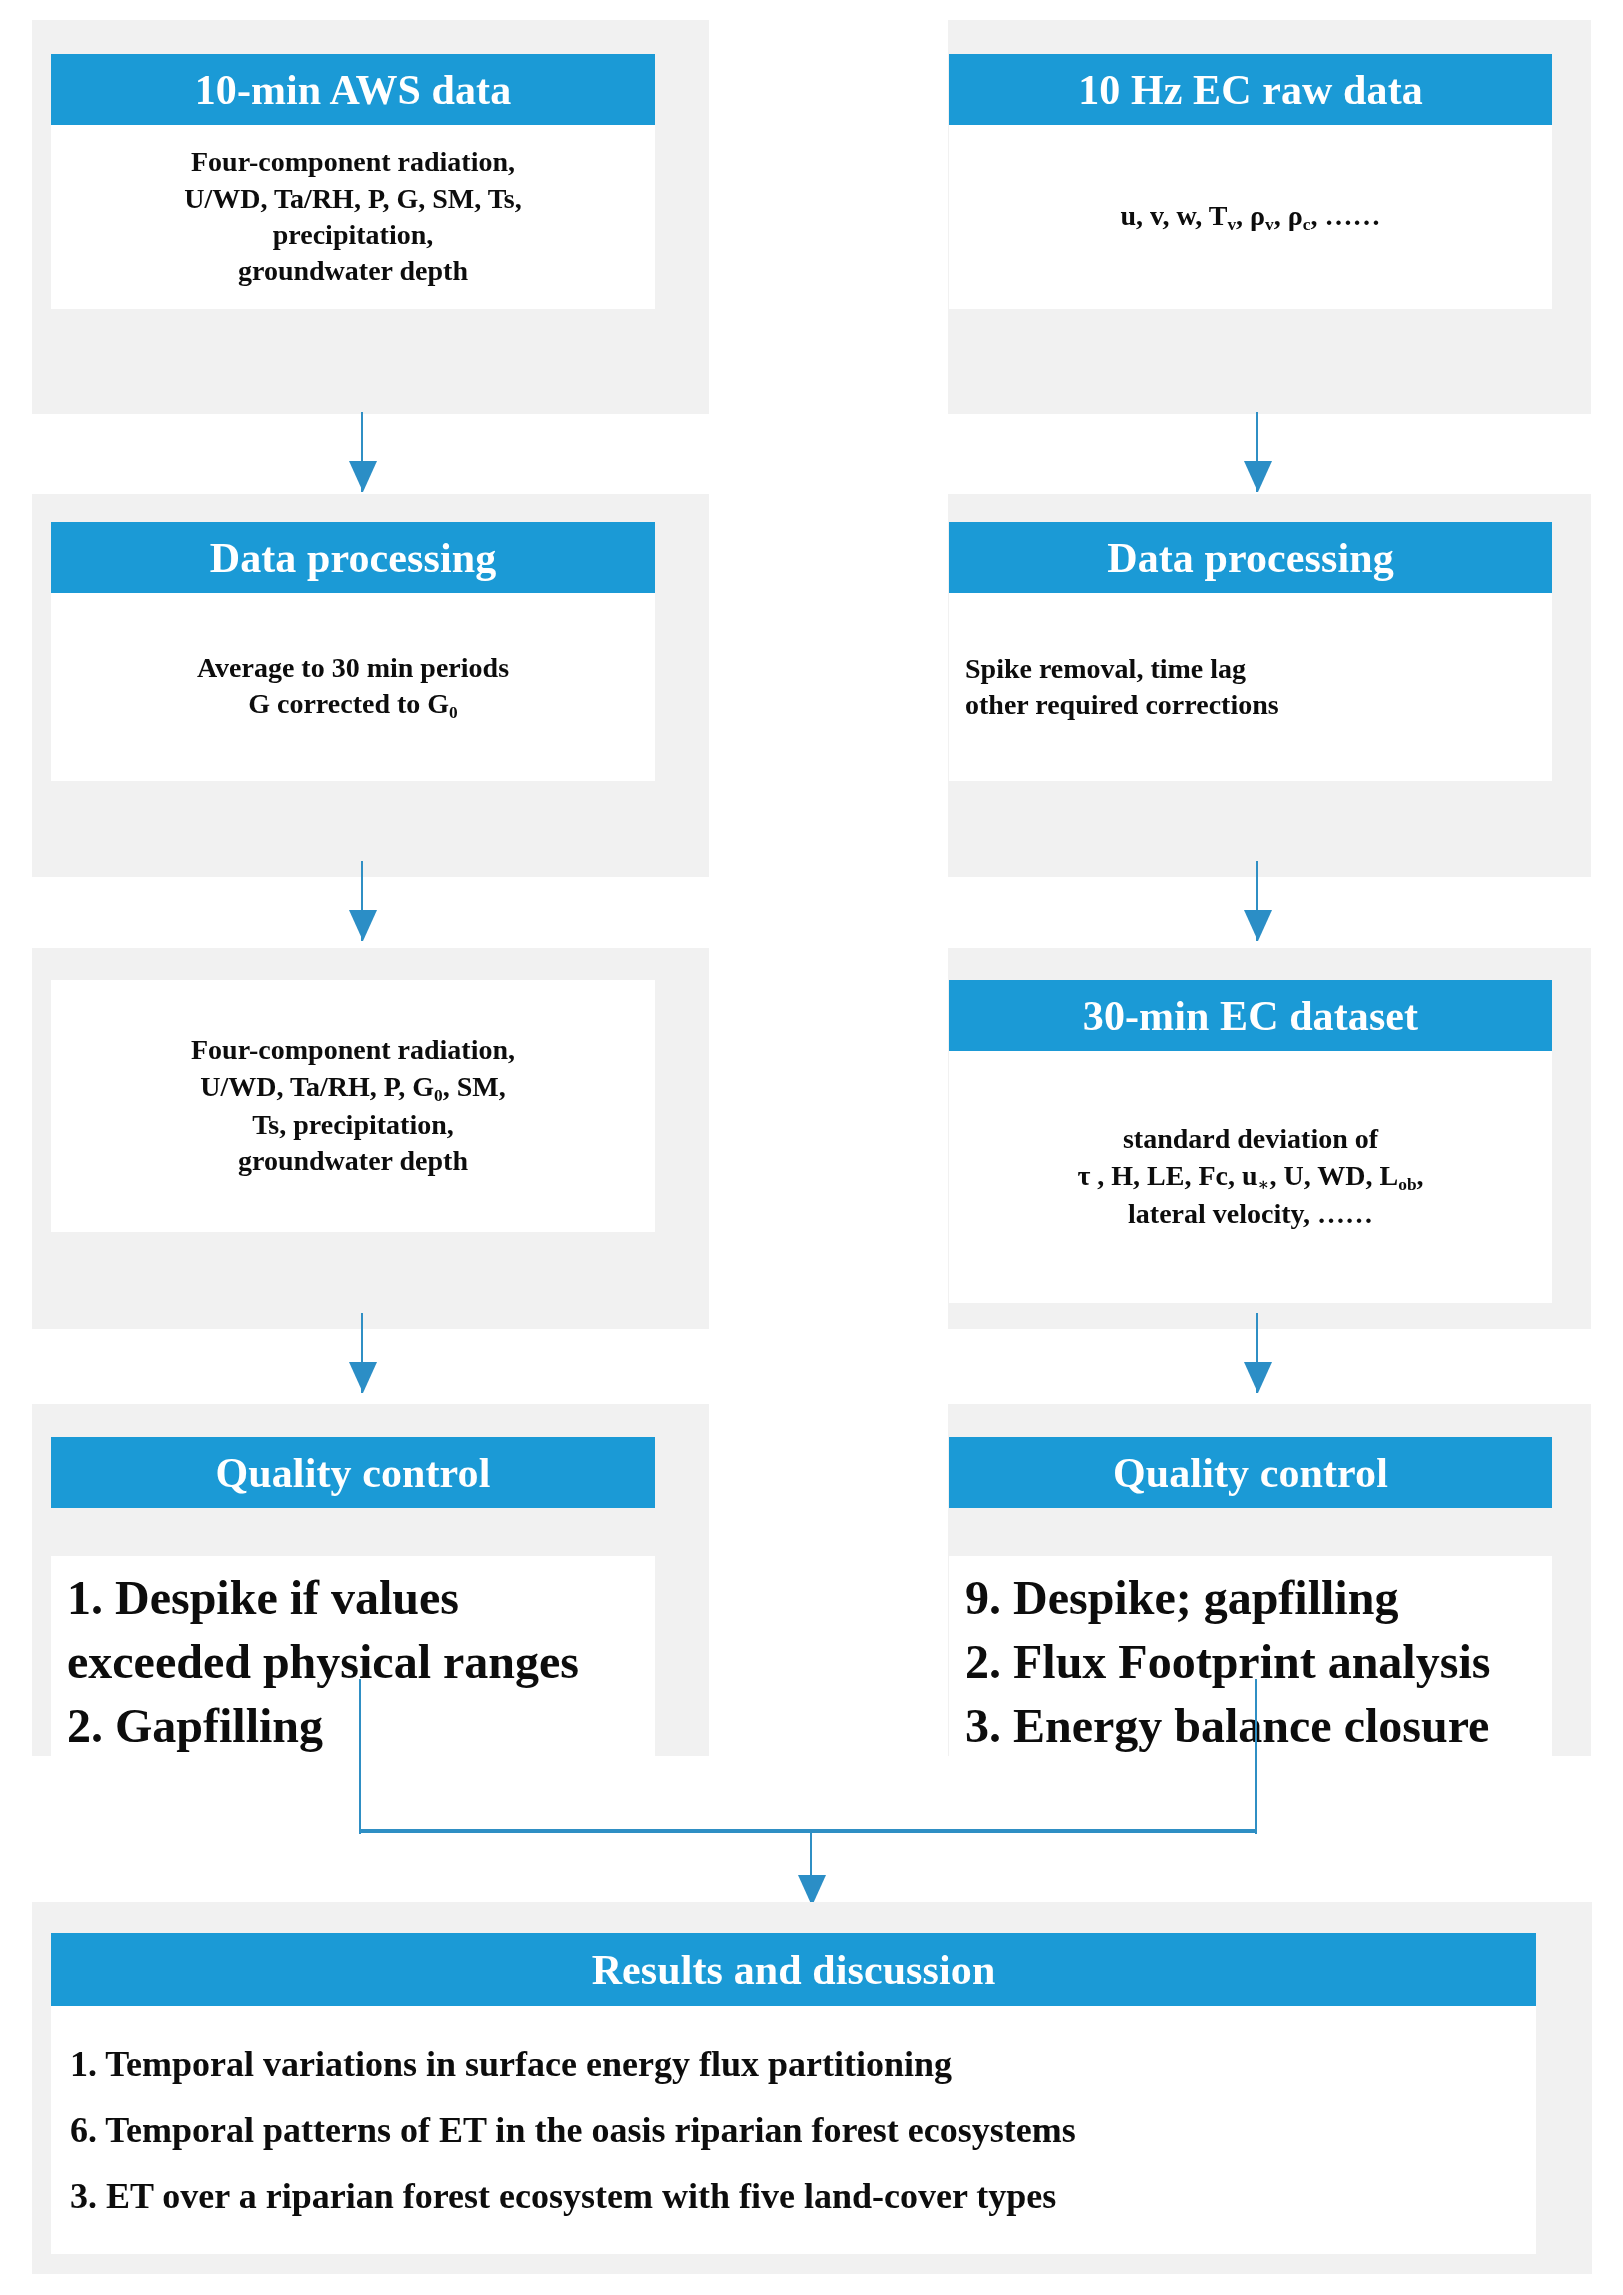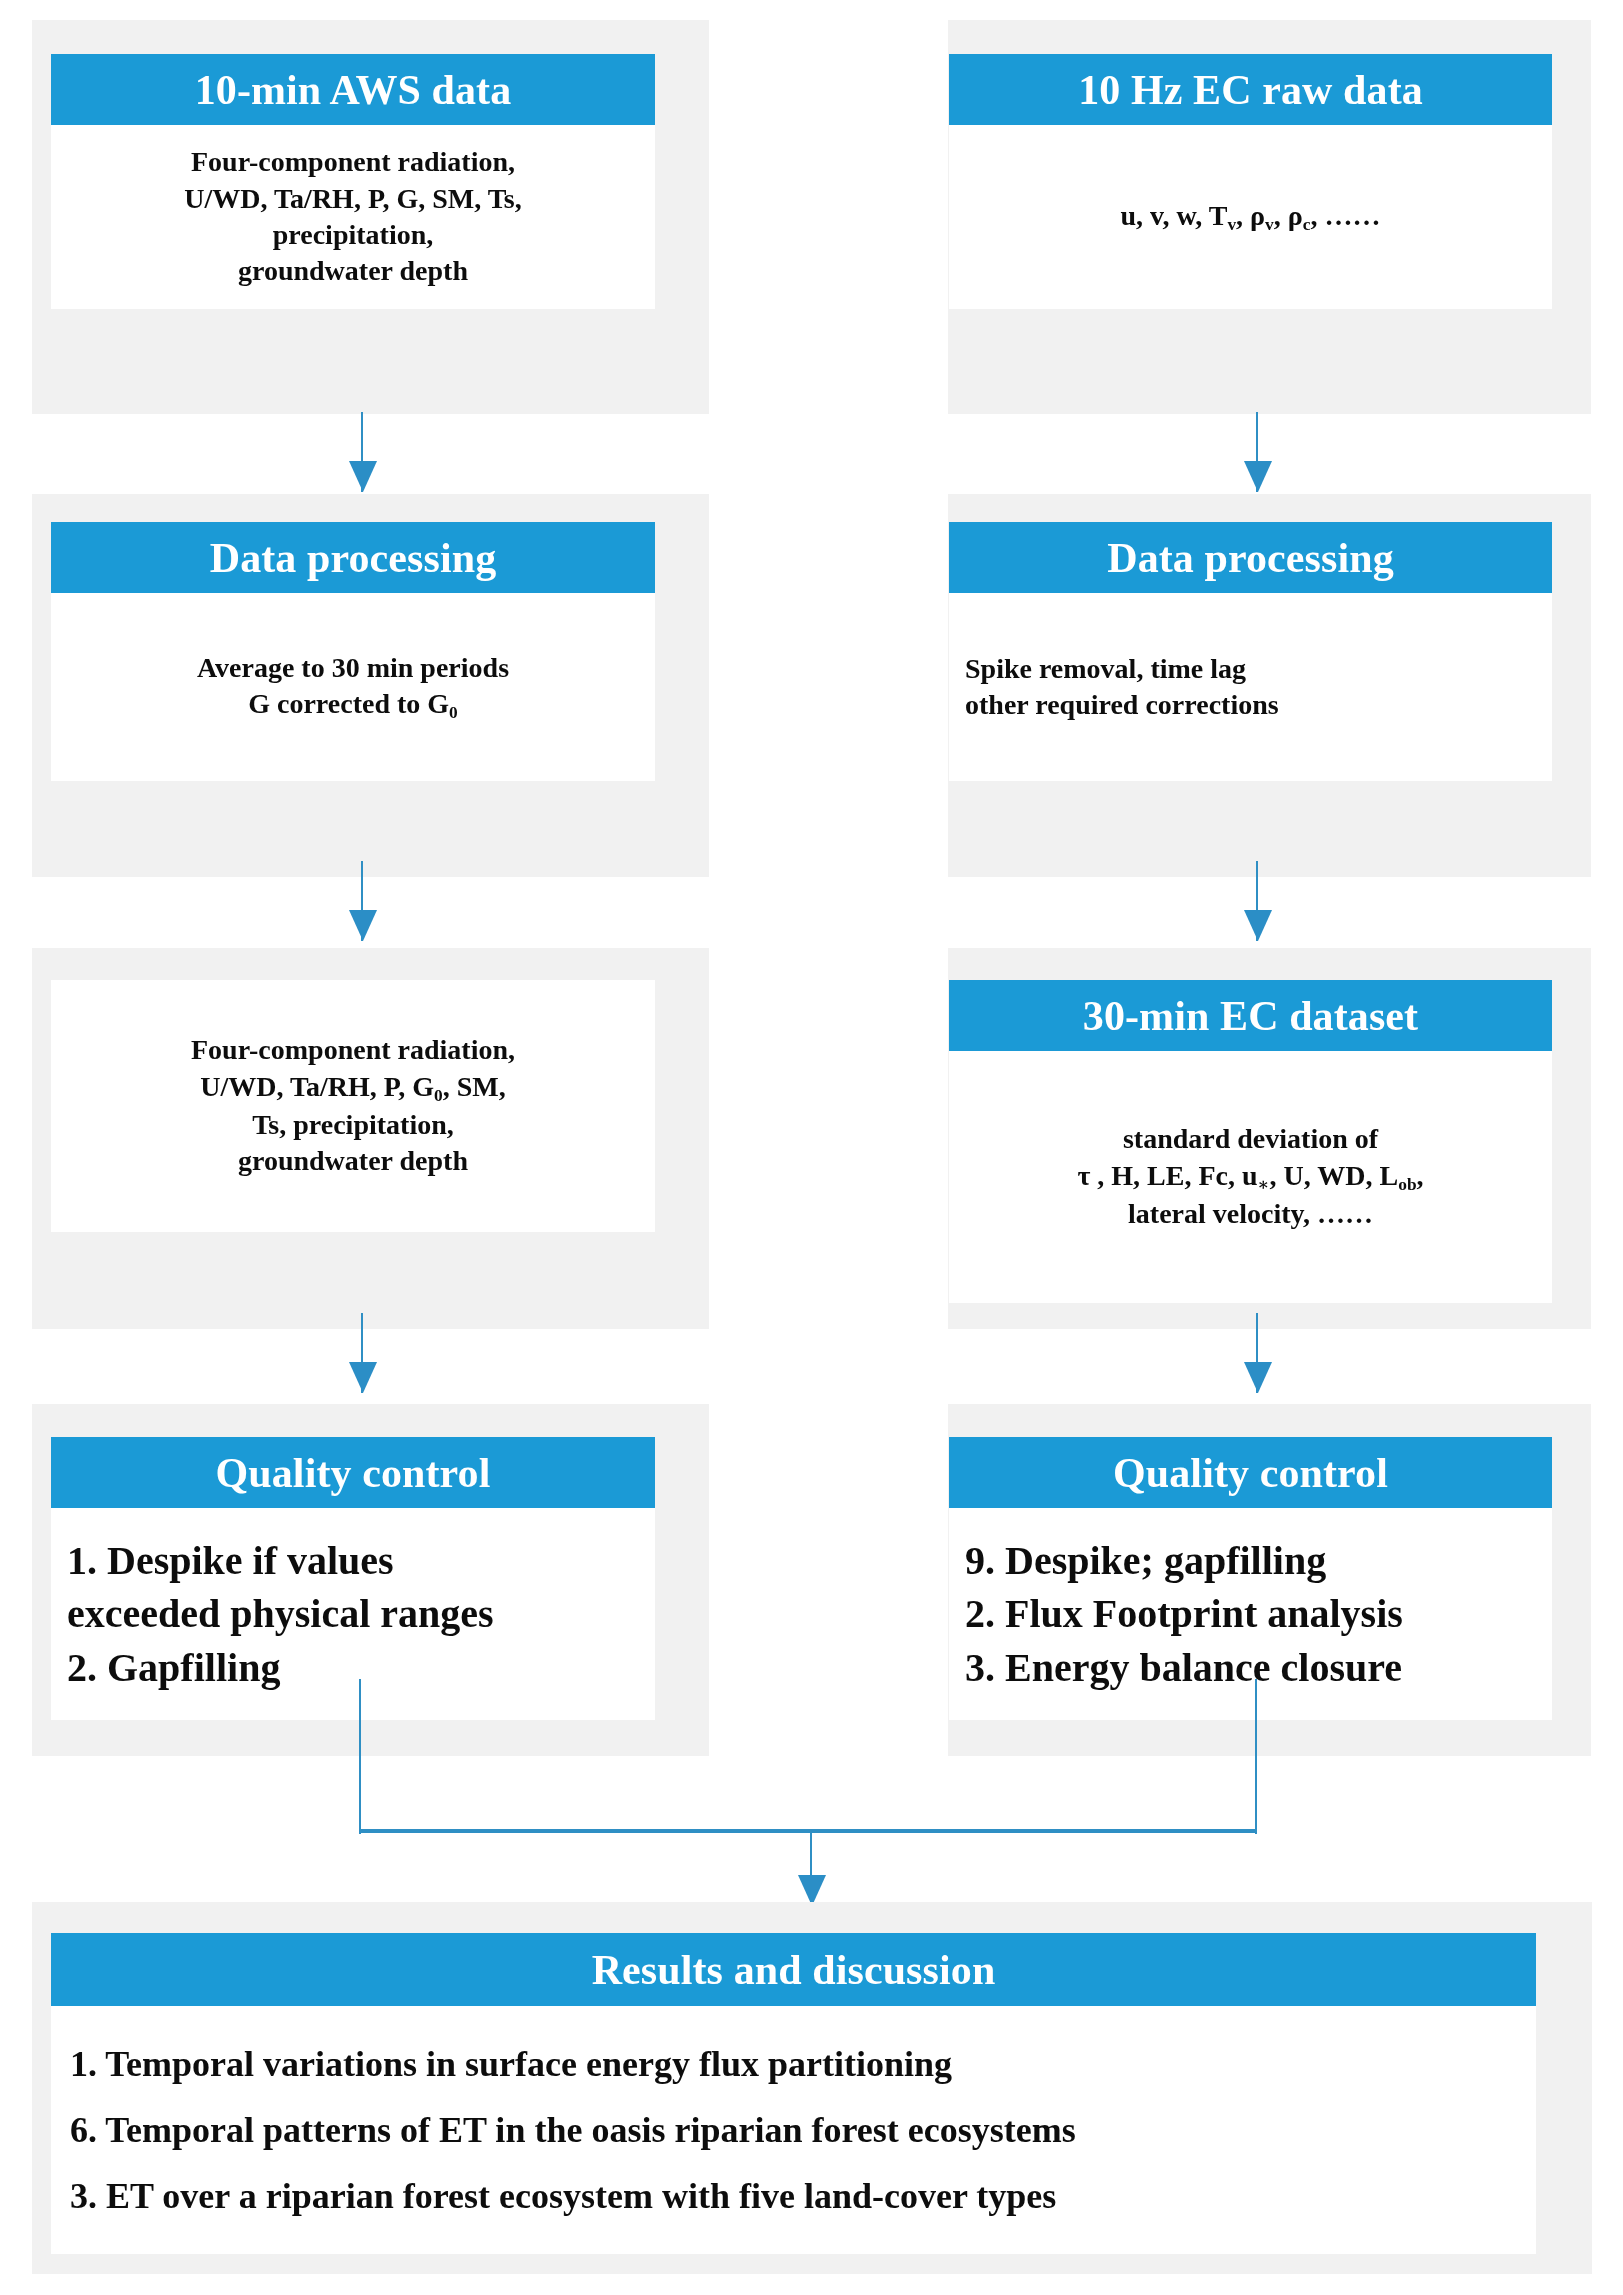--- a/index.html
+++ b/index.html
@@ -46,21 +46,21 @@
   .arrowhead{
     position:absolute;width:0;height:0;
     border-left:14px solid transparent;
     border-right:14px solid transparent;
     border-top:31px solid #2b8ec6;
   }
 
   
   .fs-hdr   {font-size:42px;}
   .fs-body  {font-size:28px;line-height:1.30;}
-  .fs-body2 {font-size:40px;line-height:1.34;}
+  .fs-body2 {font-size:48px;line-height:1.34;margin-top:48px;}
   .fs-res   {font-size:36px;line-height:1.0;}
 </style>
 </head>
 <body>
 
 <div class="canvas">
 
   <div class="panel" style="left:32px;top:19.7px;width:677px;height:394px;"></div>
 
   <div class="node c-center" style="left:51px;top:54px;width:604px;">

